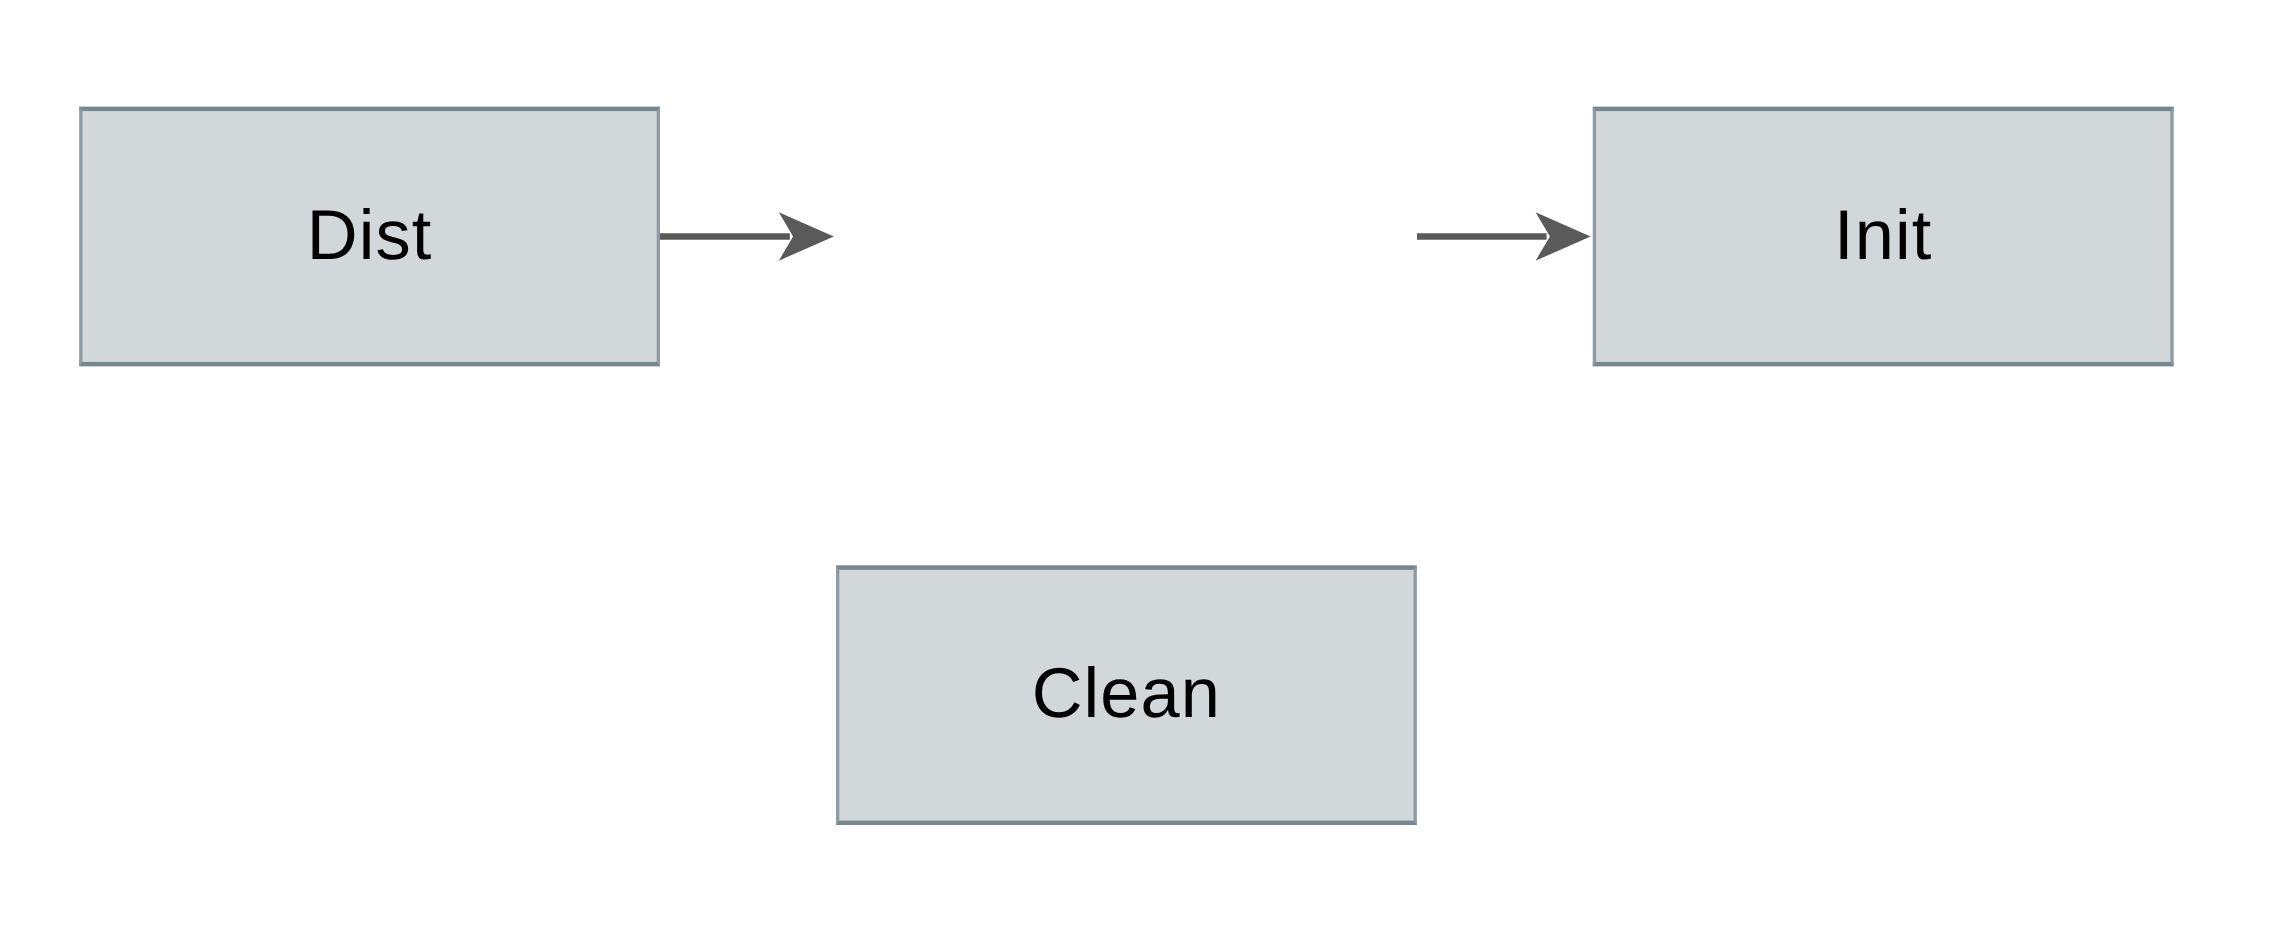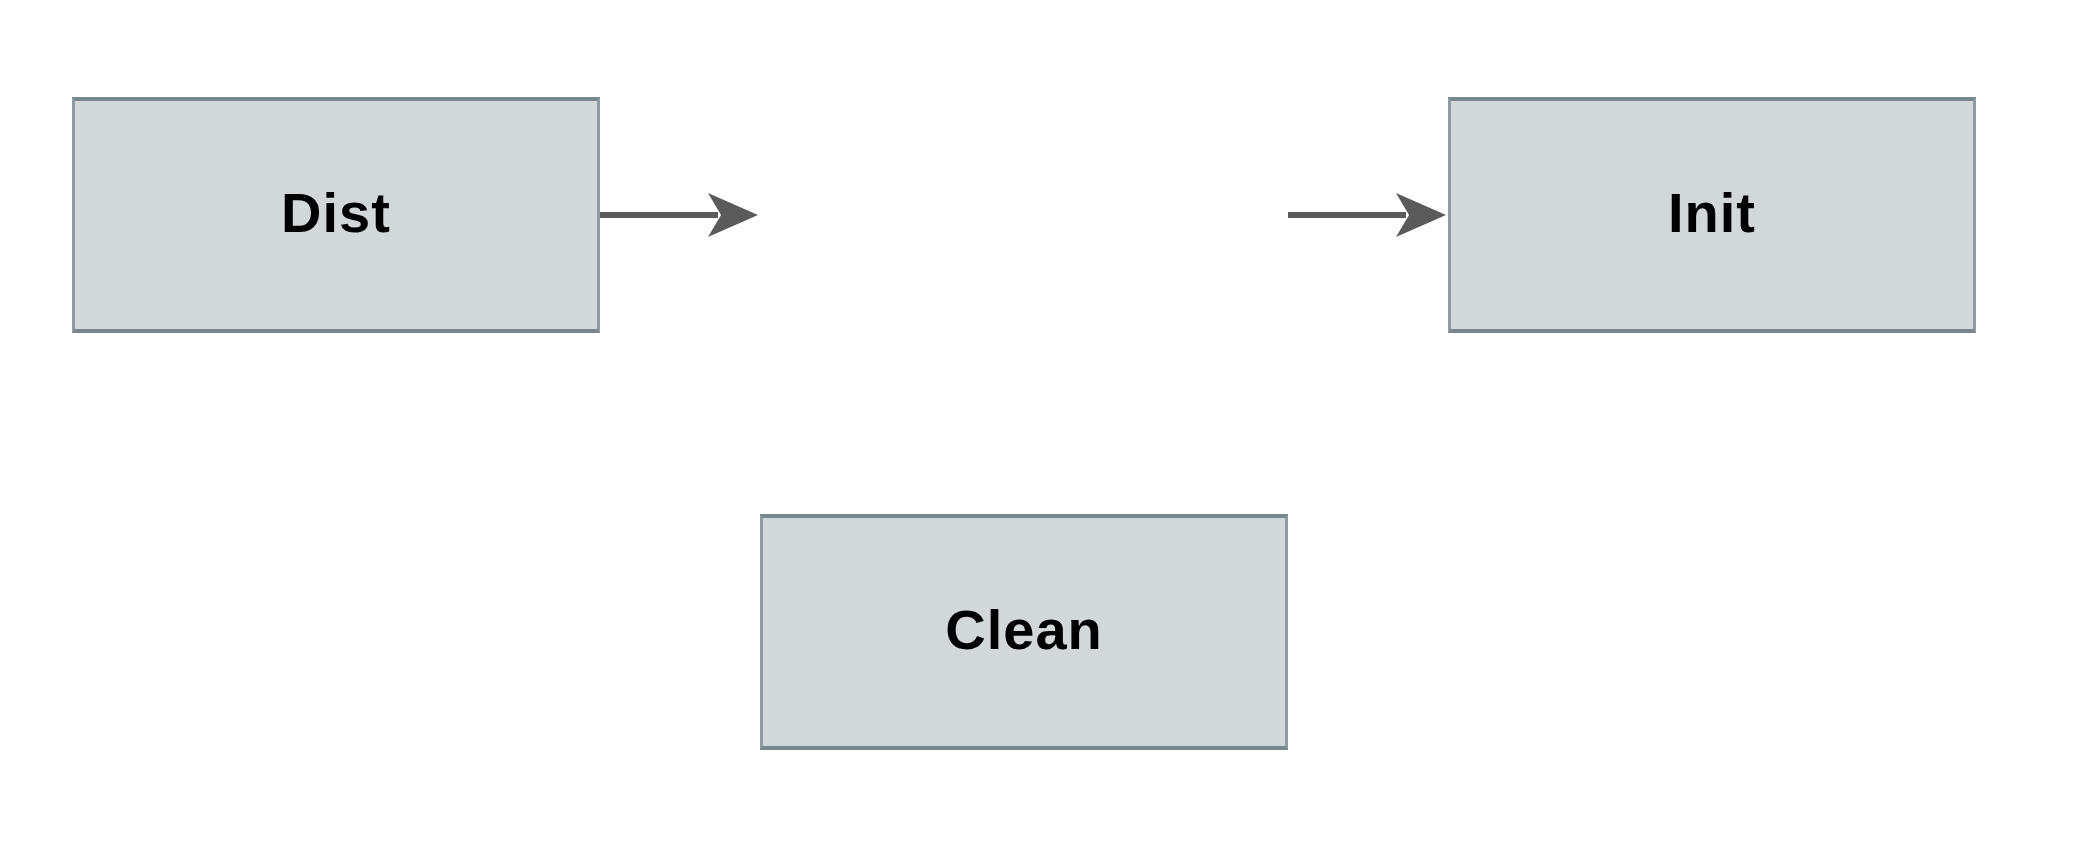--- a/index.html
+++ b/index.html
@@ -26,22 +26,22 @@
     height: 236px;
     background: var(--node-fill);
     border-style: solid;
     border-width: 4px 3px;
     border-color: var(--node-border-strong) var(--node-border);
     display: flex;
     align-items: center;
     justify-content: center;
   }
   .node-label {
-    font-size: 56px;
-    font-weight: 700;
+    font-size: 64px;
+    font-weight: 400;
     color: var(--text);
     letter-spacing: 1px;
     line-height: 1;
     transform: translateY(-2px);
   }
   #node-dist    { left: 72px;   top: 97px;  }
   #node-compile { left: 760px;  top: 97px;  }
   #node-init    { left: 1448px; top: 97px;  }
   #node-clean   { left: 760px;  top: 514px; }
   .edge {

